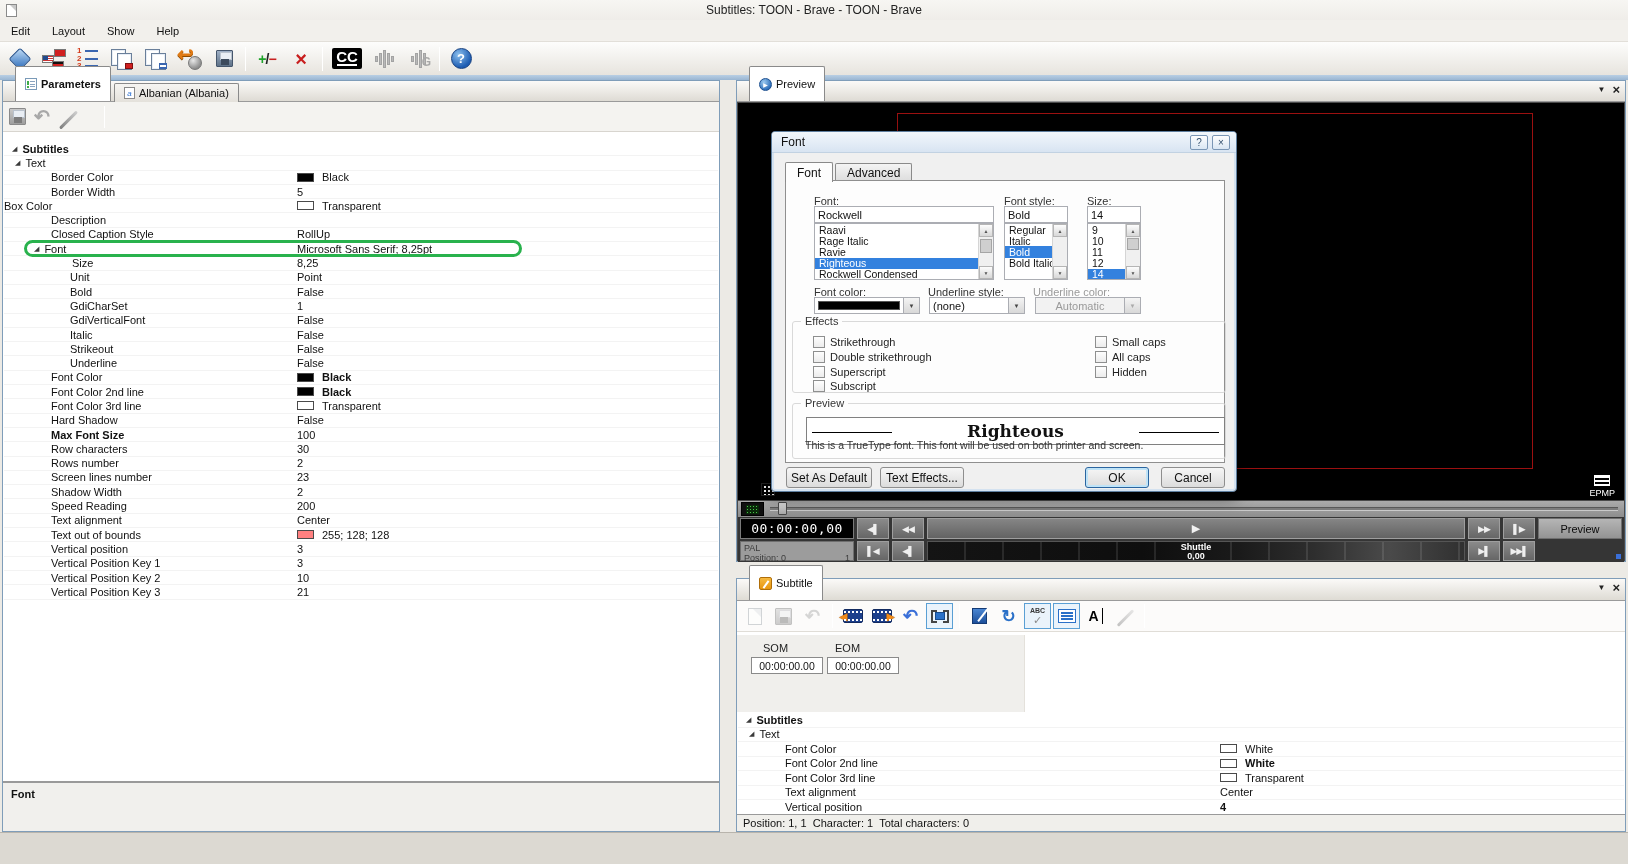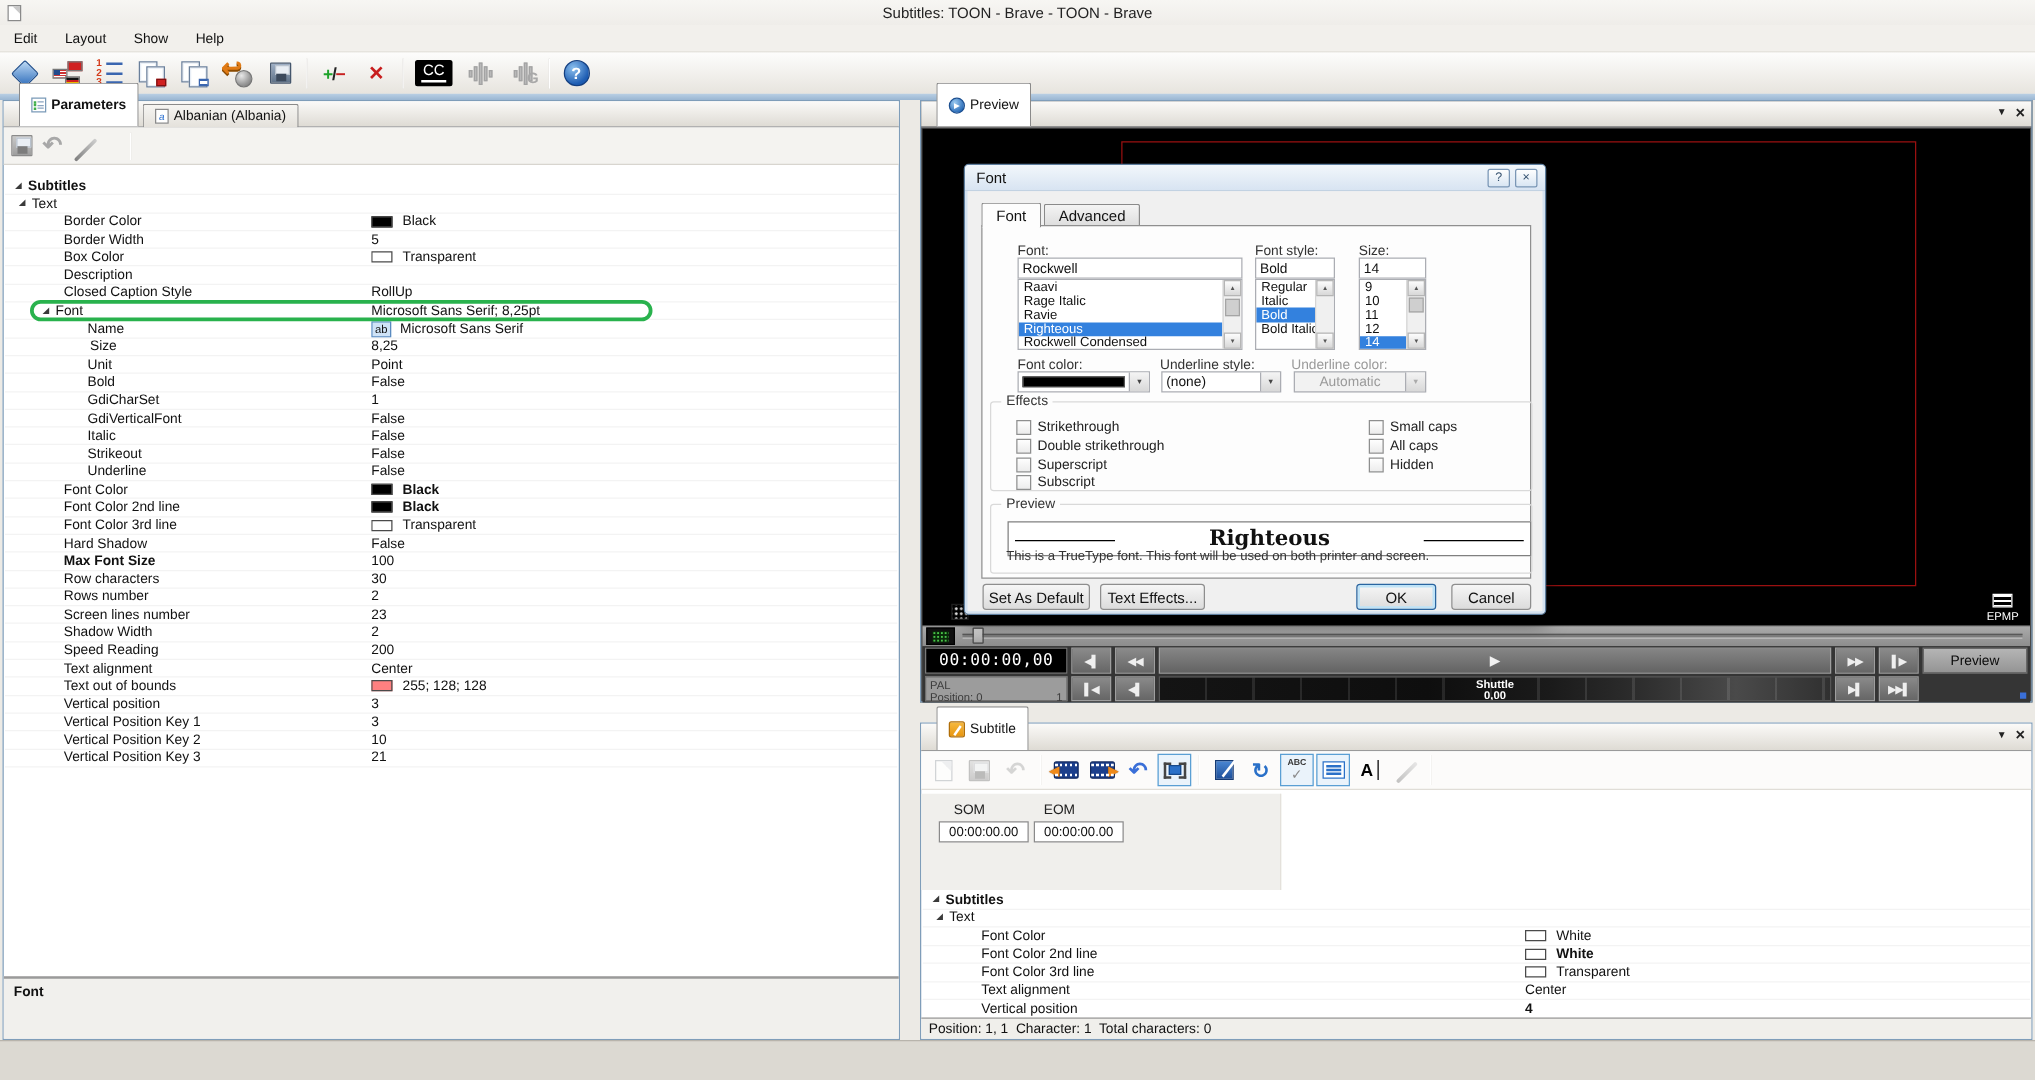--- a/index.html
+++ b/index.html
@@ -46,21 +46,21 @@
 .ic-floppy::before{content:"";position:absolute;left:3px;top:1px;width:10px;height:6px;background:#e9eef4;border:1px solid #b9c2cd}
 .ic-floppy::after{content:"";position:absolute;left:4px;bottom:1px;width:8px;height:6px;background:#3c4a5c}
 .ic-floppy.grey{background:linear-gradient(#c9c9c9,#9e9e9e);border-color:#8a8a8a}
 .ic-floppy.grey::after{background:#7c7c7c}
 .ic-pm{font-size:14px;font-weight:bold;letter-spacing:-1px}
 .ic-pm .p{color:#1fa32a;display:inline}
 .ic-pm .sl{color:#222;display:inline}
 .ic-pm .m{color:#c82020;display:inline}
 .ic-x{font-size:20px;font-weight:bold;color:#c81e1e;line-height:20px}
 .ic-cc{width:30px;height:21px;background:#000;border-radius:2px;display:flex;flex-direction:column;align-items:center;justify-content:center}
-.ic-cc b{color:#fff;font-size:12px;font-weight:normal;letter-spacing:0;line-height:11px}
+.ic-cc b{color:#fff;font-size:15px;font-weight:bold;letter-spacing:0;line-height:11px}
 .ic-cc u{width:20px;height:2px;background:#fff;margin-top:2px}
 .ic-wave{width:24px;height:20px;display:flex;align-items:center;justify-content:center;gap:1px;position:relative}
 .ic-wave i{width:3px;background:#b9b9b9;border:1px solid #a3a3a3}
 .ic-wave .h1{height:6px}.ic-wave .h2{height:12px}.ic-wave .h3{height:18px}
 .ic-wave b{position:absolute;right:-1px;bottom:0;font-size:12px;color:#a8a8a8;font-weight:bold}
 .ic-help{width:21px;height:21px;border-radius:50%;background:radial-gradient(circle at 35% 30%,#8cc0ee,#1d5cb2 70%);border:1px solid #143f80;color:#fff;font-weight:bold;font-size:13px;display:flex;align-items:center;justify-content:center}
 
 
 .panel{position:absolute;background:#fff;border:1px solid #7f9db9}
 .tabstrip{position:absolute;left:0;right:0;top:0;height:21px;background:linear-gradient(#fbfaf8,#dedbd4);border-bottom:1px solid #9a9a9a;display:flex;align-items:flex-end;padding-left:12px}
@@ -380,21 +380,21 @@
         </div>
         <div class="val">
           
           
           <span>5</span>
         </div>
       </div>
 
       <div class="row">
 
-        <div class="lbl" style="padding-left: 47px;">
+        <div class="lbl" style="">
 
           <span>Box Color</span>
         </div>
         <div class="val">
           
           <span class="swatch" style="background: rgb(255, 255, 255);"></span>
           <span>Transparent</span>
         </div>
       </div>
 
@@ -430,32 +430,20 @@
           <span class="tri">◢</span>
           <span>Font</span>
         </div>
         <div class="val">
           
           
           <span>Microsoft Sans Serif; 8,25pt</span>
         </div>
       </div>
 
-      <div class="row">
-
-        <div class="lbl" style="padding-left: 66px;">
-
-          <span>Name</span>
-        </div>
-        <div class="val">
-          <span class="badge">ab</span>
-          
-          <span>Microsoft Sans Serif</span>
-        </div>
-      </div>
 
       <div class="row">
 
         <div class="lbl" style="padding-left: 68px;">
 
           <span>Size</span>
         </div>
         <div class="val">
           
           

